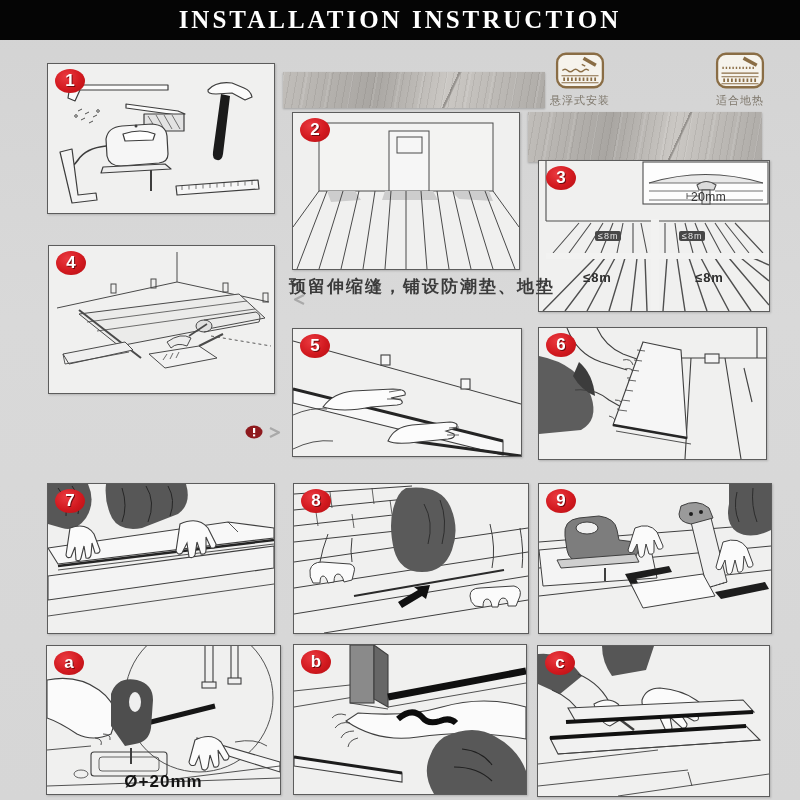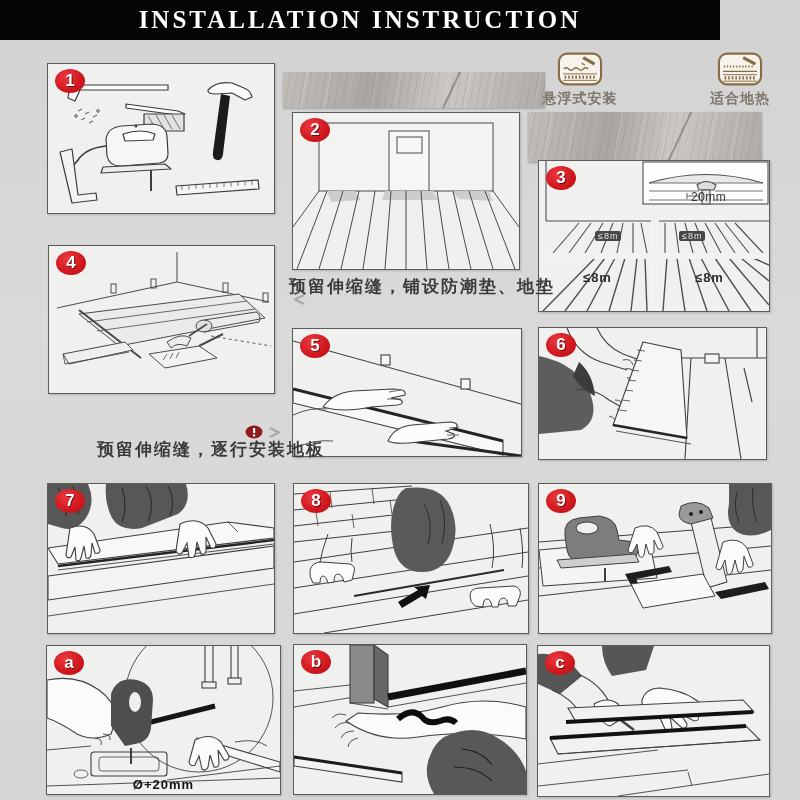--- a/index.html
+++ b/index.html
@@ -1,37 +1,37 @@
 <!DOCTYPE html>
 <html><head>
 <meta charset="utf-8">
 <style>
   html,body{margin:0;padding:0;background:#bfbfbf;}
   .stage{position:relative;width:800px;height:800px;overflow:hidden;
          background:linear-gradient(180deg,#d3d3d3 0%,#d9d9d9 40%,#d6d6d6 100%);
          font-family:"Liberation Sans",sans-serif;}
   
-  .header{position:absolute;left:0;top:0;width:720px;height:40px;background:#050505;
+  .header{position:absolute;left:0;top:0;width:800px;height:40px;background:#050505;
           display:flex;align-items:center;justify-content:center;}
   .header .title{color:#ffffff;font-family:"Liberation Serif",serif;font-weight:bold;
           font-size:25px;letter-spacing:3px;white-space:nowrap;}
   
   .wood{position:absolute;
     background:
       linear-gradient(115deg, transparent 0 63%, rgba(70,66,62,.38) 63% 63.6%, transparent 64.2%),
       repeating-linear-gradient(100deg, rgba(90,85,80,0.12) 0 1px, transparent 1px 7px),
       repeating-linear-gradient(100deg, rgba(255,255,255,0.10) 0 2px, transparent 2px 23px),
       linear-gradient(100deg,#c1beba 0%,#a9a6a2 35%,#cbc8c4 62%,#aeaba7 100%);
     box-shadow:0 1px 2px rgba(0,0,0,.25);}
   #wood-left{left:283px;top:72px;width:262px;height:36px;}
   #wood-right{left:528px;top:112px;width:234px;height:50px;}
   
   .m-icons{position:absolute;left:548px;top:52px;width:224px;height:56px;display:flex;justify-content:space-between;}
   .m-icon{width:64px;display:flex;flex-direction:column;align-items:center;}
-  .m-icon .lbl{margin-top:4px;font-size:14px;letter-spacing:1px;color:#7d766a;white-space:nowrap;font-weight:bold;}
+  .m-icon .lbl{margin-top:4px;font-size:11px;letter-spacing:1px;color:#7d766a;white-space:nowrap;}
   
   .panel{position:absolute;background:#f0f0ef;border:1px solid #5c5c5c;overflow:hidden;
          box-shadow:1px 1px 2px rgba(0,0,0,.18);}
   #p1{left:47px;top:63px;width:226px;height:149px;}
   #p2{left:292px;top:112px;width:226px;height:156px;}
   #p3{left:538px;top:160px;width:230px;height:150px;}
   #p4{left:48px;top:245px;width:225px;height:147px;}
   #p5{left:292px;top:328px;width:228px;height:127px;}
   #p6{left:538px;top:327px;width:227px;height:131px;}
   #p7{left:47px;top:483px;width:226px;height:149px;}
@@ -51,21 +51,21 @@
   #cap1{left:289px;top:275px;}
   #cap2{left:97px;top:438px;}
   .mini-icon{position:absolute;}
   
   .area-lbl-sm{position:absolute;background:#474747;color:#e6e6e6;font-size:9px;
                padding:0 3px;border-radius:2px;letter-spacing:1px;z-index:2;}
   .area-lbl-lg{position:absolute;color:#2d2d2d;font-size:13px;font-weight:bold;letter-spacing:1px;z-index:2;}
   #lbl-sm-1{left:56px;top:70px;} #lbl-sm-2{left:140px;top:70px;}
   #lbl-lg-1{left:44px;top:109px;} #lbl-lg-2{left:156px;top:109px;}
   .dim-lbl{position:absolute;left:152px;top:29px;font-size:12px;color:#333;z-index:2;letter-spacing:.5px;}
-  .hole-lbl{position:absolute;left:0;right:0;bottom:2px;text-align:center;font-size:13px;
+  .hole-lbl{position:absolute;left:0;right:0;bottom:2px;text-align:center;font-size:17px;
             font-weight:bold;color:#141414;letter-spacing:1px;z-index:2;}
 </style>
 </head>
 <body>
 
 <div class="stage">
 
   <div class="header">
     <div class="title">INSTALLATION INSTRUCTION</div>
   </div>
@@ -278,21 +278,20 @@
   </svg>
 
   <svg class="mini-icon" style="left:245px;top:425px" width="18" height="14">
     <ellipse cx="9" cy="7" rx="8.5" ry="6.5" fill="#8e1a1e"></ellipse>
     <rect x="8" y="3" width="2.2" height="5" fill="#fff"></rect>
     <rect x="8" y="9.4" width="2.2" height="2" fill="#fff"></rect>
   </svg>
   <svg class="mini-icon" style="left:267px;top:426px" width="16" height="13">
     <path d="M3,2 L12,6.5 L3,11" fill="none" stroke="#a9a9a9" stroke-width="2.2" stroke-linejoin="round"></path>
   </svg>
-  <div class="caption" id="cap2">预留伸缩缝，逐行安装地板</div>
 
   <div class="panel" id="p7">
     <div class="badge">7</div>
     <svg class="illus" viewBox="0 0 226 149">
       <g stroke="#3f3f3f" fill="none" stroke-width="1.1">
         <path d="M0,64 L180,38 L226,44 L226,54 L10,80 Z" fill="#f8f8f8"></path>
         <path d="M180,38 L190,48" stroke-width=".9"></path>
         <path d="M10,82 L226,56" stroke="#242424" stroke-width="2.4"></path>
         <path d="M10,86 L226,60" stroke-width=".9"></path>
         <path d="M0,92 L226,62 L226,84 L0,116 Z" fill="#f3f3f3"></path>

